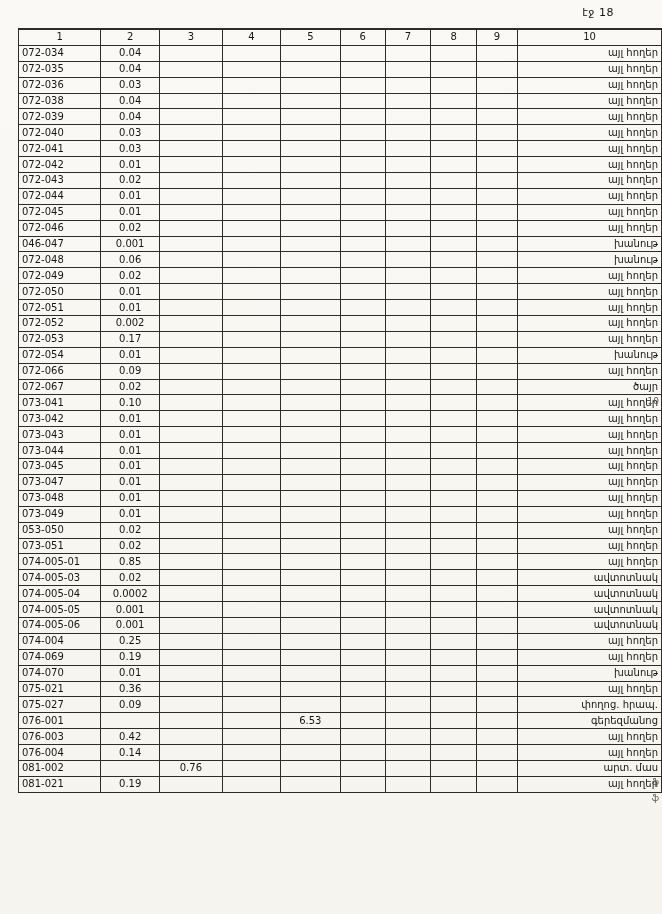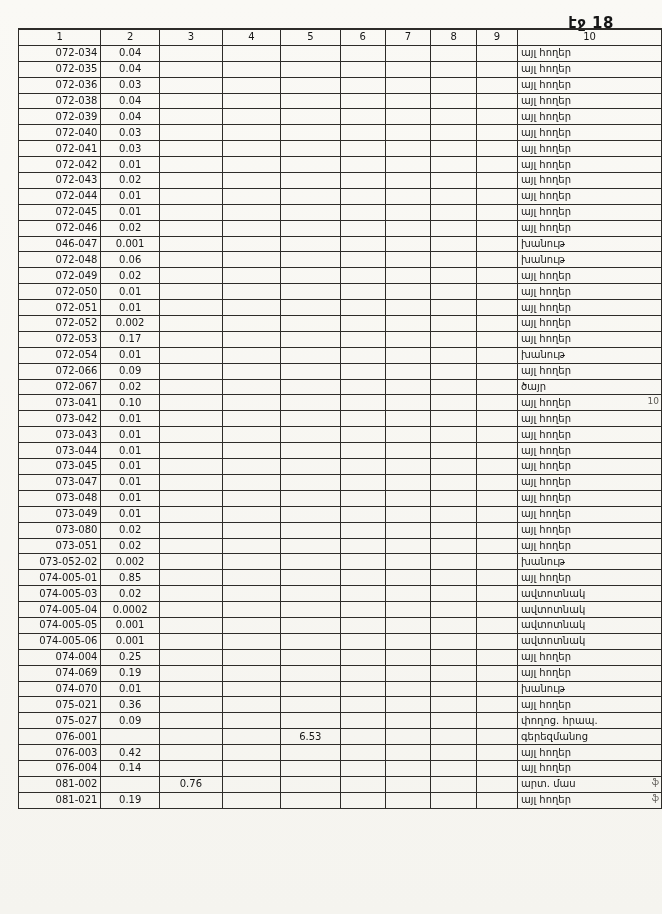--- a/index.html
+++ b/index.html
@@ -12,24 +12,24 @@
     position: relative;
     overflow: hidden;
   }
   #page {
     position: absolute;
     inset: 0;
     background: linear-gradient(180deg, #faf9f5 0%, #f5f4ef 100%);
   }
   .page-label {
     position: absolute;
-    top: 14px;
+    top: 6px;
     right: 48px;
-    font-size: 15px;
-    font-weight: bold;
+    font-size: 11px;
+    font-weight: normal;
     letter-spacing: 0.5px;
   }
   table.doc {
     border-collapse: collapse;
     position: absolute;
     top: 28px;
     left: 18px;
     table-layout: fixed;
   }
   .doc th, .doc td {
@@ -50,24 +50,24 @@
   .col-1  { width: 78px; }
   .col-2  { width: 54px; }
   .col-3  { width: 61px; }
   .col-4  { width: 58px; }
   .col-5  { width: 57px; }
   .col-6  { width: 43px; }
   .col-7  { width: 43px; }
   .col-8  { width: 44px; }
   .col-9  { width: 38px; }
   .col-10 { width: 146px; }
-  td.col-1  { text-align: right; }
+  td.col-1  { text-align: left; }
   td.col-2, td.col-3, td.col-4, td.col-5,
   td.col-6, td.col-7, td.col-8, td.col-9 { text-align: center; }
-  td.col-10 { text-align: left; }
+  td.col-10 { text-align: right; }
   .margin-note {
     position: absolute;
     right: 3px;
     font-size: 9px;
     color: #5d5a55;
     line-height: 1;
   }
 </style>
 </head>
 <body>
@@ -445,21 +445,21 @@
           <td class="col-3"></td>
           <td class="col-4"></td>
           <td class="col-5"></td>
           <td class="col-6"></td>
           <td class="col-7"></td>
           <td class="col-8"></td>
           <td class="col-9"></td>
           <td class="col-10">այլ հողեր</td>
         </tr>
         <tr>
-          <td class="col-1">073-080</td>
+          <td class="col-1">053-050</td>
           <td class="col-2">0.02</td>
           <td class="col-3"></td>
           <td class="col-4"></td>
           <td class="col-5"></td>
           <td class="col-6"></td>
           <td class="col-7"></td>
           <td class="col-8"></td>
           <td class="col-9"></td>
           <td class="col-10">այլ հողեր</td>
         </tr>
@@ -467,32 +467,20 @@
           <td class="col-1">073-051</td>
           <td class="col-2">0.02</td>
           <td class="col-3"></td>
           <td class="col-4"></td>
           <td class="col-5"></td>
           <td class="col-6"></td>
           <td class="col-7"></td>
           <td class="col-8"></td>
           <td class="col-9"></td>
           <td class="col-10">այլ հողեր</td>
-        </tr>
-        <tr>
-          <td class="col-1">073-052-02</td>
-          <td class="col-2">0.002</td>
-          <td class="col-3"></td>
-          <td class="col-4"></td>
-          <td class="col-5"></td>
-          <td class="col-6"></td>
-          <td class="col-7"></td>
-          <td class="col-8"></td>
-          <td class="col-9"></td>
-          <td class="col-10">խանութ</td>
         </tr>
         <tr>
           <td class="col-1">074-005-01</td>
           <td class="col-2">0.85</td>
           <td class="col-3"></td>
           <td class="col-4"></td>
           <td class="col-5"></td>
           <td class="col-6"></td>
           <td class="col-7"></td>
           <td class="col-8"></td>

